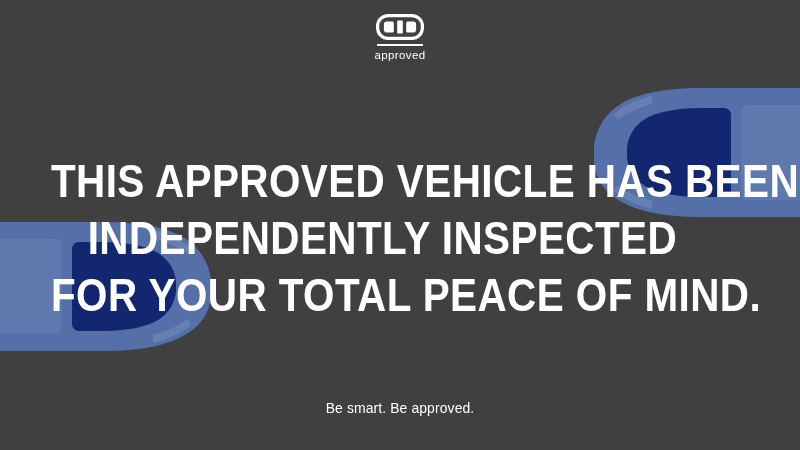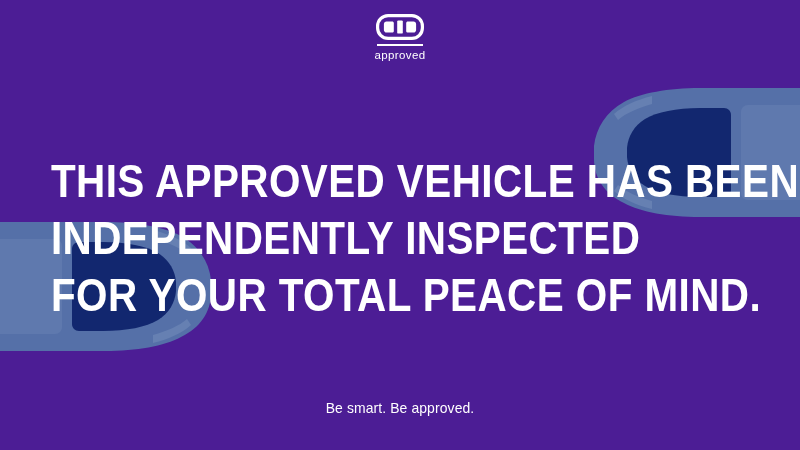--- a/index.html
+++ b/index.html
@@ -9,21 +9,21 @@
     background: #0c2269;
   }
   body {
     font-family: "Liberation Sans", sans-serif;
   }
   #banner {
     position: relative;
     width: 800px;
     height: 450px;
     overflow: hidden;
-    background: #4c1d95;
+    background: #404040;
     user-select: none;
   }
 
   
   #bg-cars {
     position: absolute;
     inset: 0;
     width: 800px;
     height: 450px;
     pointer-events: none;
@@ -58,21 +58,21 @@
     font-weight: 400;
   }
 
   
   #headline {
     position: absolute;
     top: 152px;
     left: 0;
     width: 728px;
     z-index: 5;
-    text-align: left;
+    text-align: right;
   }
   .headline-line {
     display: block;
     color: #ffffff;
     font-weight: 700;
     font-size: 47px;
     line-height: 57px;
     letter-spacing: 0.5px;
     white-space: nowrap;
     transform: scaleX(0.86);

